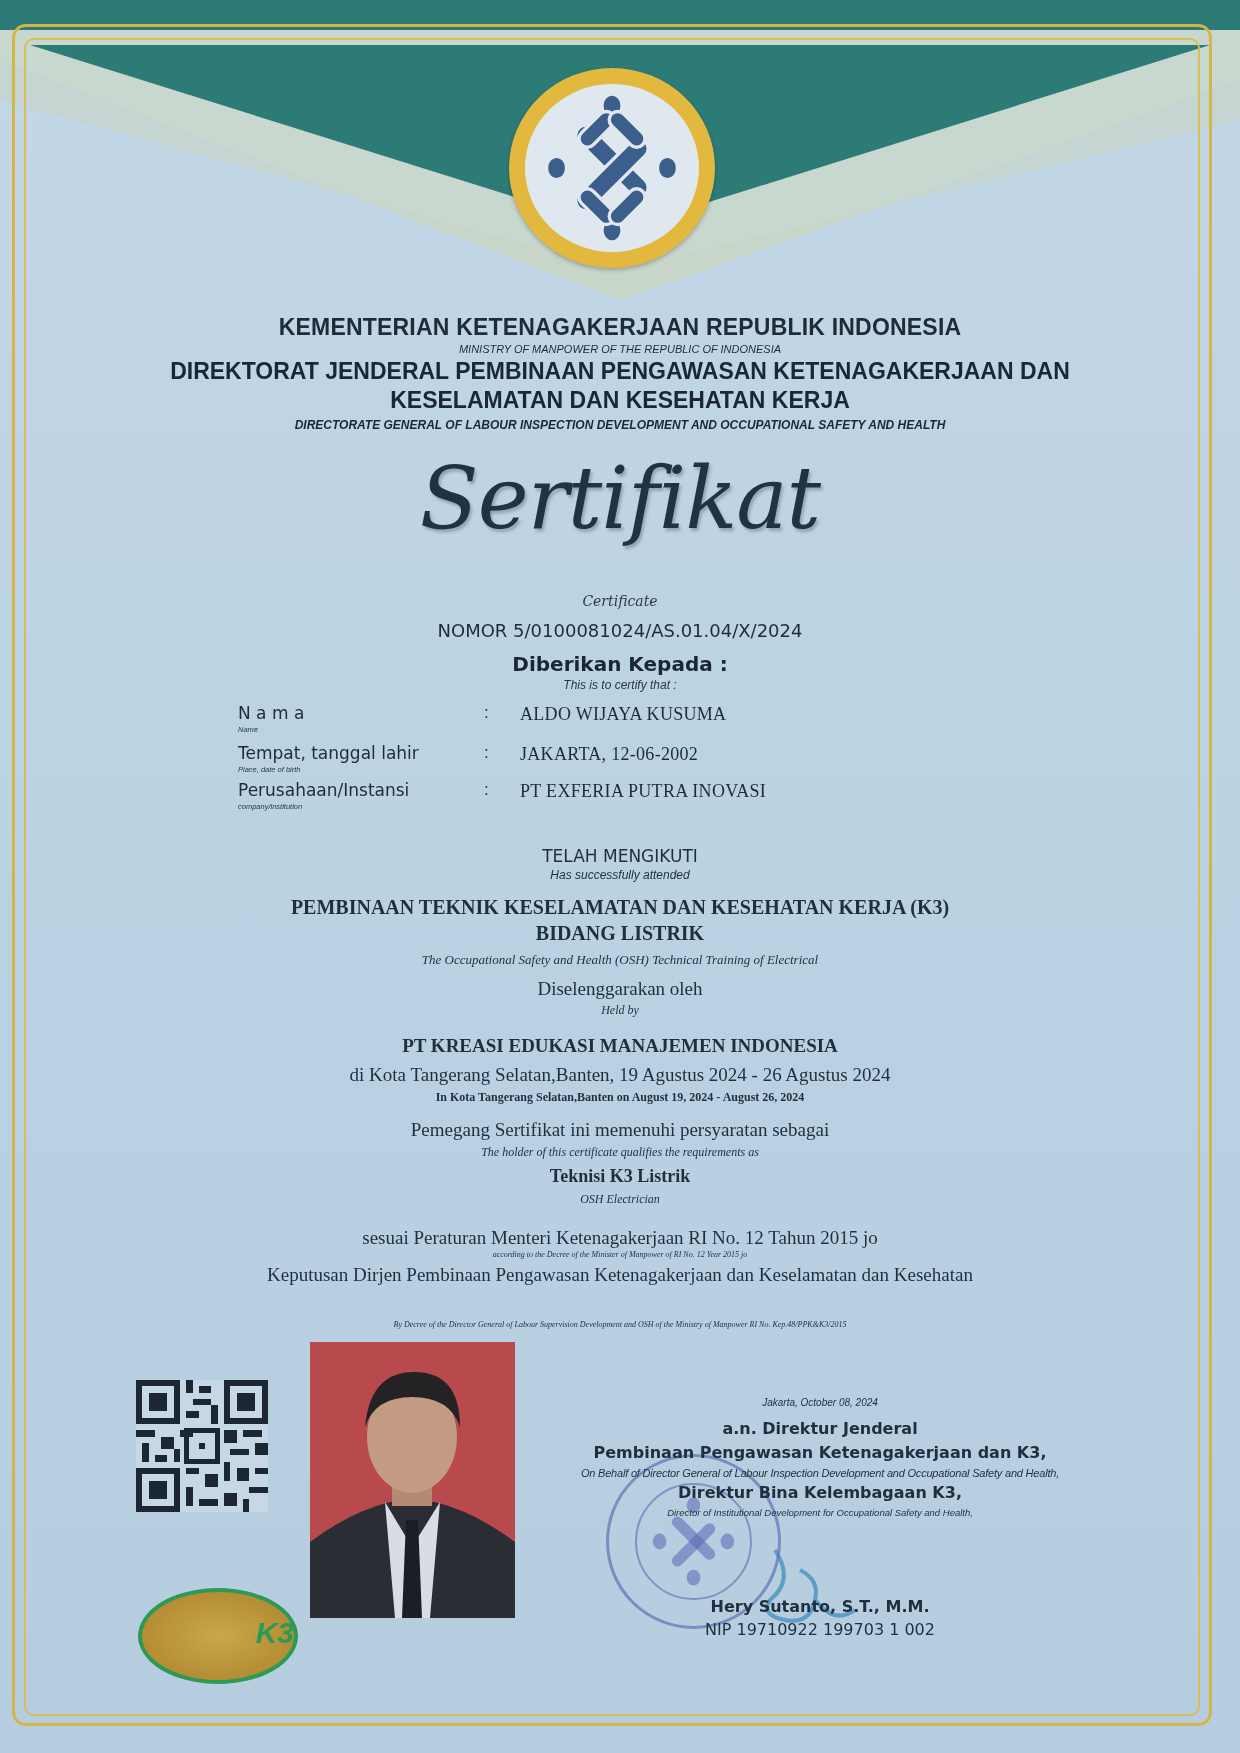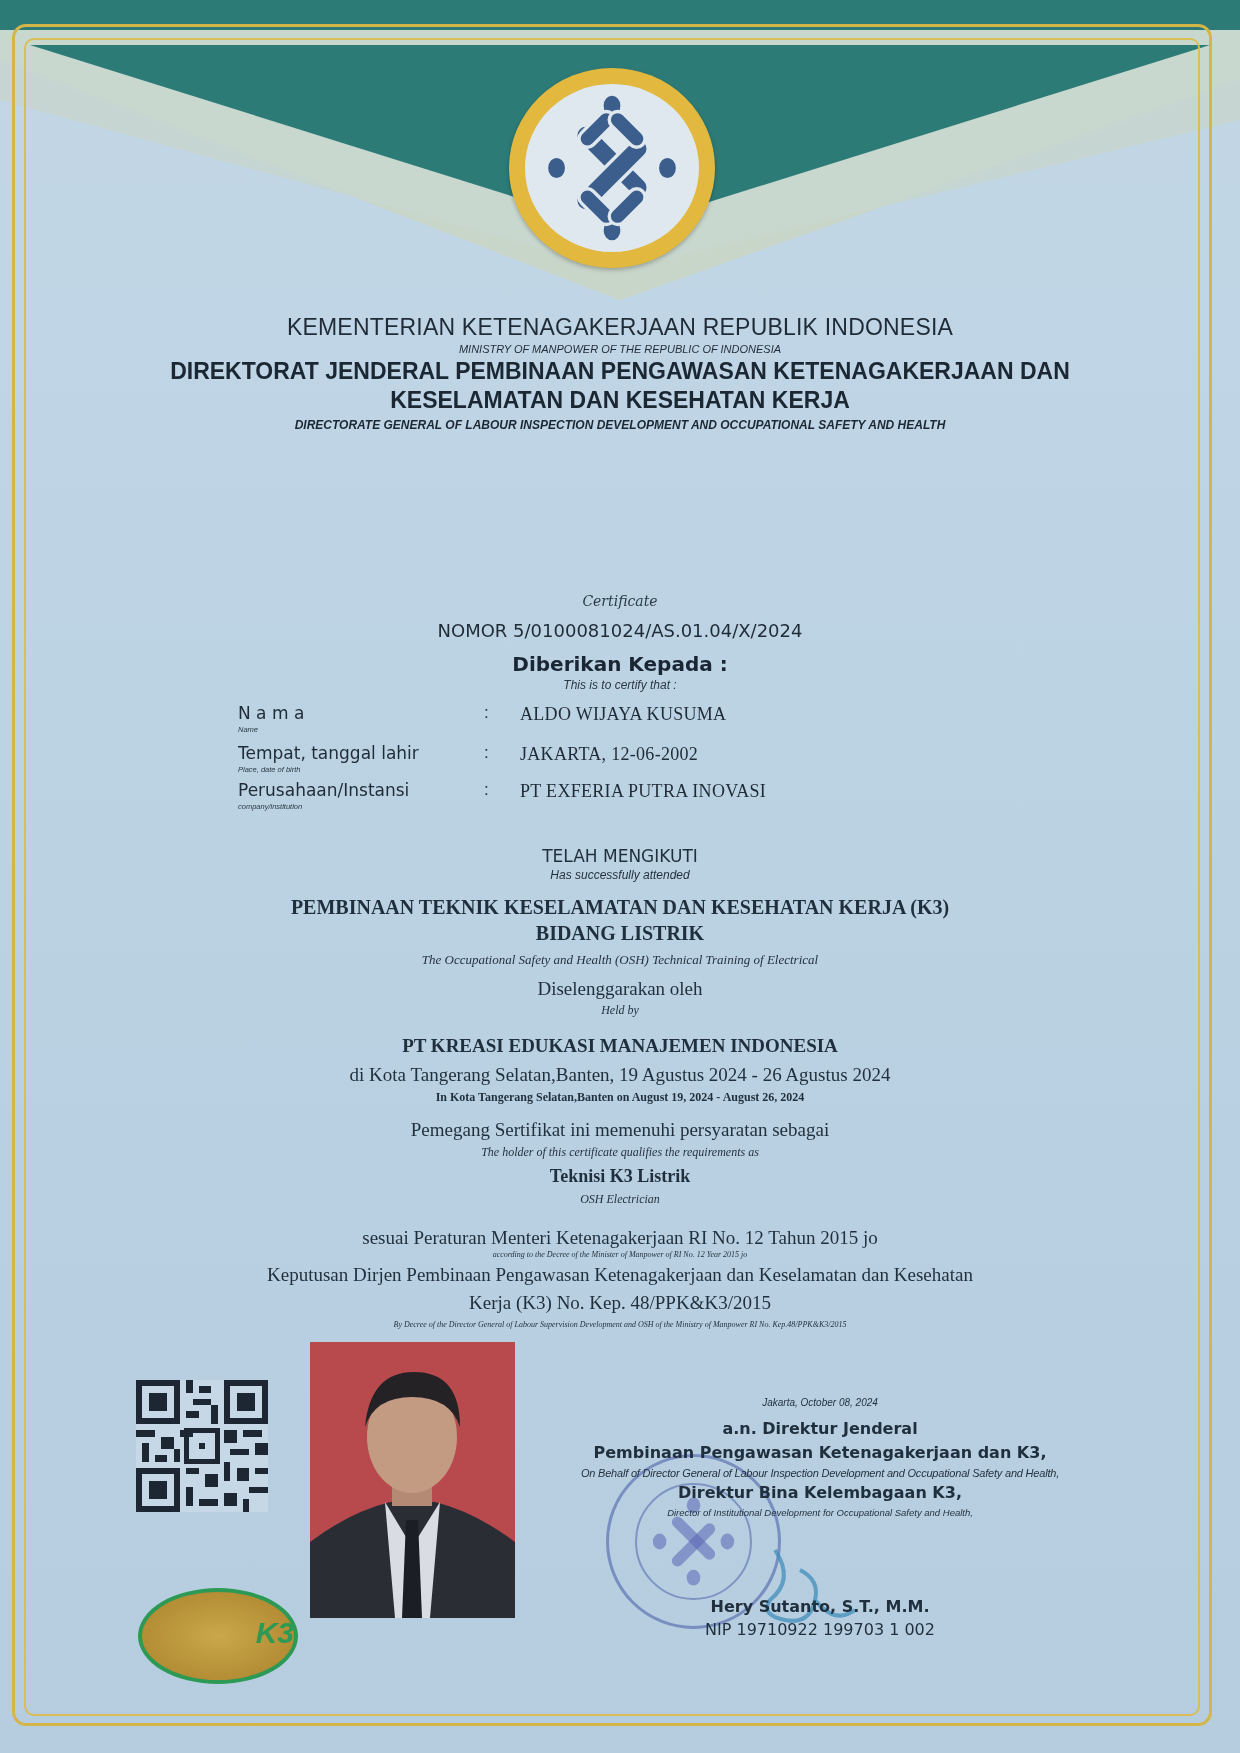--- a/index.html
+++ b/index.html
@@ -27,21 +27,21 @@
   .emblem {
     position:absolute; left:509px; top:68px; width:206px; height:200px;
     border-radius:50%; background:#e2b93e;
     box-shadow:0 2px 4px rgba(0,0,0,0.25);
   }
   .emblem-inner {
     position:absolute; left:16px; top:16px; width:174px; height:168px;
     border-radius:50%; background:#dfe8ef;
   }
   .center { position:absolute; left:0; width:1240px; text-align:center; }
-  .h1 { font-size:23px; letter-spacing:0.2px; color:#1f2b36; }
+  .h1 { font-size:23px; letter-spacing:0.2px; color:#1f2b36;font-weight:bold; }
   .sub-ital { font-style:italic; font-size:11px; color:#1f2b36; }
   .h2 { font-weight:bold; font-size:23px; color:#1b2733; }
   .h2-en { font-weight:bold; font-style:italic; font-size:12px; color:#1b2733; }
   .title-script {
     font-family:"DejaVu Serif", serif; font-style:italic;
     font-size:86px; color:#1f3442; letter-spacing:-1px;
     text-shadow:2px 3px 3px rgba(60,80,100,0.35);
   }
   .cert-en { font-family:"DejaVu Serif", serif; font-style:italic; font-size:14px; color:#2a3b48; }
   .nomor { font-size:18px; color:#1f2b36; }
@@ -111,20 +111,21 @@
       </svg>
     </div>
   </div>
 
   <div class="center h1" style="top:314px;">KEMENTERIAN KETENAGAKERJAAN REPUBLIK INDONESIA</div>
   <div class="center sub-ital" style="top:343px;">MINISTRY OF MANPOWER OF THE REPUBLIC OF INDONESIA</div>
   <div class="center h2" style="top:358px;">DIREKTORAT JENDERAL PEMBINAAN PENGAWASAN KETENAGAKERJAAN DAN</div>
   <div class="center h2" style="top:387px;">KESELAMATAN DAN KESEHATAN KERJA</div>
   <div class="center h2-en" style="top:418px;">DIRECTORATE GENERAL OF LABOUR INSPECTION DEVELOPMENT AND OCCUPATIONAL SAFETY AND HEALTH</div>
 
+  <div class="center title-script" style="top:448px;">Sertifikat</div>
   <div class="center cert-en" style="top:593px;">Certificate</div>
   <div class="center nomor sans" style="top:620px;">NOMOR 5/0100081024/AS.01.04/X/2024</div>
 
   <div class="center given" style="top:652px;">Diberikan Kepada :</div>
   <div class="center given-en" style="top:678px;">This is to certify that :</div>
 
   <div class="field" style="top:703px;">
     <span class="lab">N a m a</span>
     <span class="lab-en">Name</span>
     <span class="colon">:</span>
@@ -156,21 +157,20 @@
   <div class="center serif" style="top:1090px;font-weight:bold;font-size:12px;">In Kota Tangerang Selatan,Banten  on August 19, 2024 - August 26, 2024</div>
 
   <div class="center serif" style="top:1119px;font-size:19px;">Pemegang Sertifikat ini memenuhi persyaratan sebagai</div>
   <div class="center serif" style="top:1145px;font-style:italic;font-size:12px;">The holder of this certificate qualifies the requirements as</div>
   <div class="center serif" style="top:1166px;font-weight:bold;font-size:18px;">Teknisi K3 Listrik</div>
   <div class="center serif" style="top:1192px;font-style:italic;font-size:12px;">OSH Electrician</div>
 
   <div class="center serif" style="top:1227px;font-size:19px;">sesuai Peraturan Menteri Ketenagakerjaan RI No. 12 Tahun 2015 jo</div>
   <div class="center serif" style="top:1250px;font-style:italic;font-size:8px;">according to the Decree of the Minister of Manpower of RI No. 12 Year 2015 jo</div>
   <div class="center serif" style="top:1264px;font-size:19px;">Keputusan Dirjen Pembinaan Pengawasan Ketenagakerjaan dan Keselamatan dan Kesehatan</div>
-  <div class="center serif" style="top:1292px;font-size:19px;">Kerja (K3)  No. Kep. 48/PPK&amp;K3/2015</div>
   <div class="center serif" style="top:1320px;font-style:italic;font-size:8px;">By Decree of the Director General of Labour Supervision Development and OSH of the Ministry of Manpower RI No. Kep.48/PPK&amp;K3/2015</div>
 
   <svg class="qr" viewBox="0 0 21 21" width="140" height="132" shape-rendering="crispEdges">
     <rect width="21" height="21" fill="#c6d8e6"></rect>
     <g fill="#1d2733">
       <rect x="0" y="0" width="7" height="7"></rect>
         <rect x="1" y="1" width="5" height="5" fill="#c6d8e6"></rect>
         <rect x="2" y="2" width="3" height="3"></rect>
       <rect x="14" y="0" width="7" height="7"></rect>
         <rect x="15" y="1" width="5" height="5" fill="#c6d8e6"></rect>

